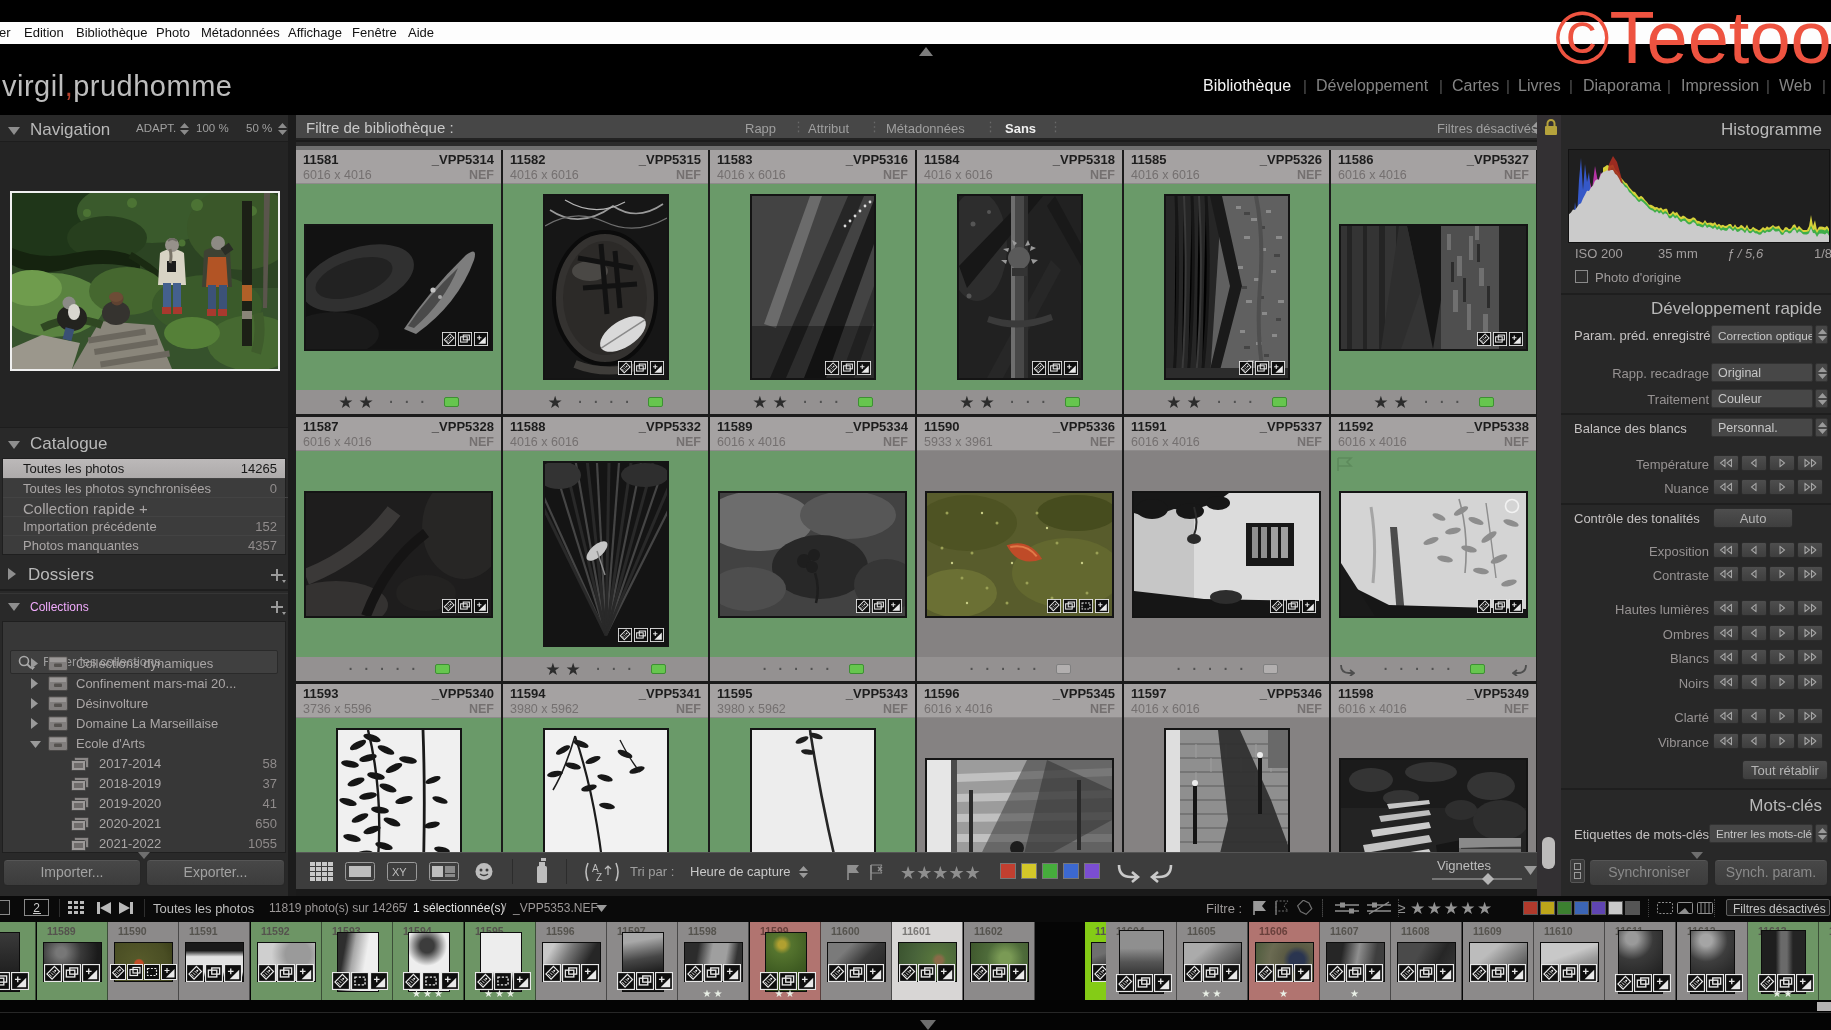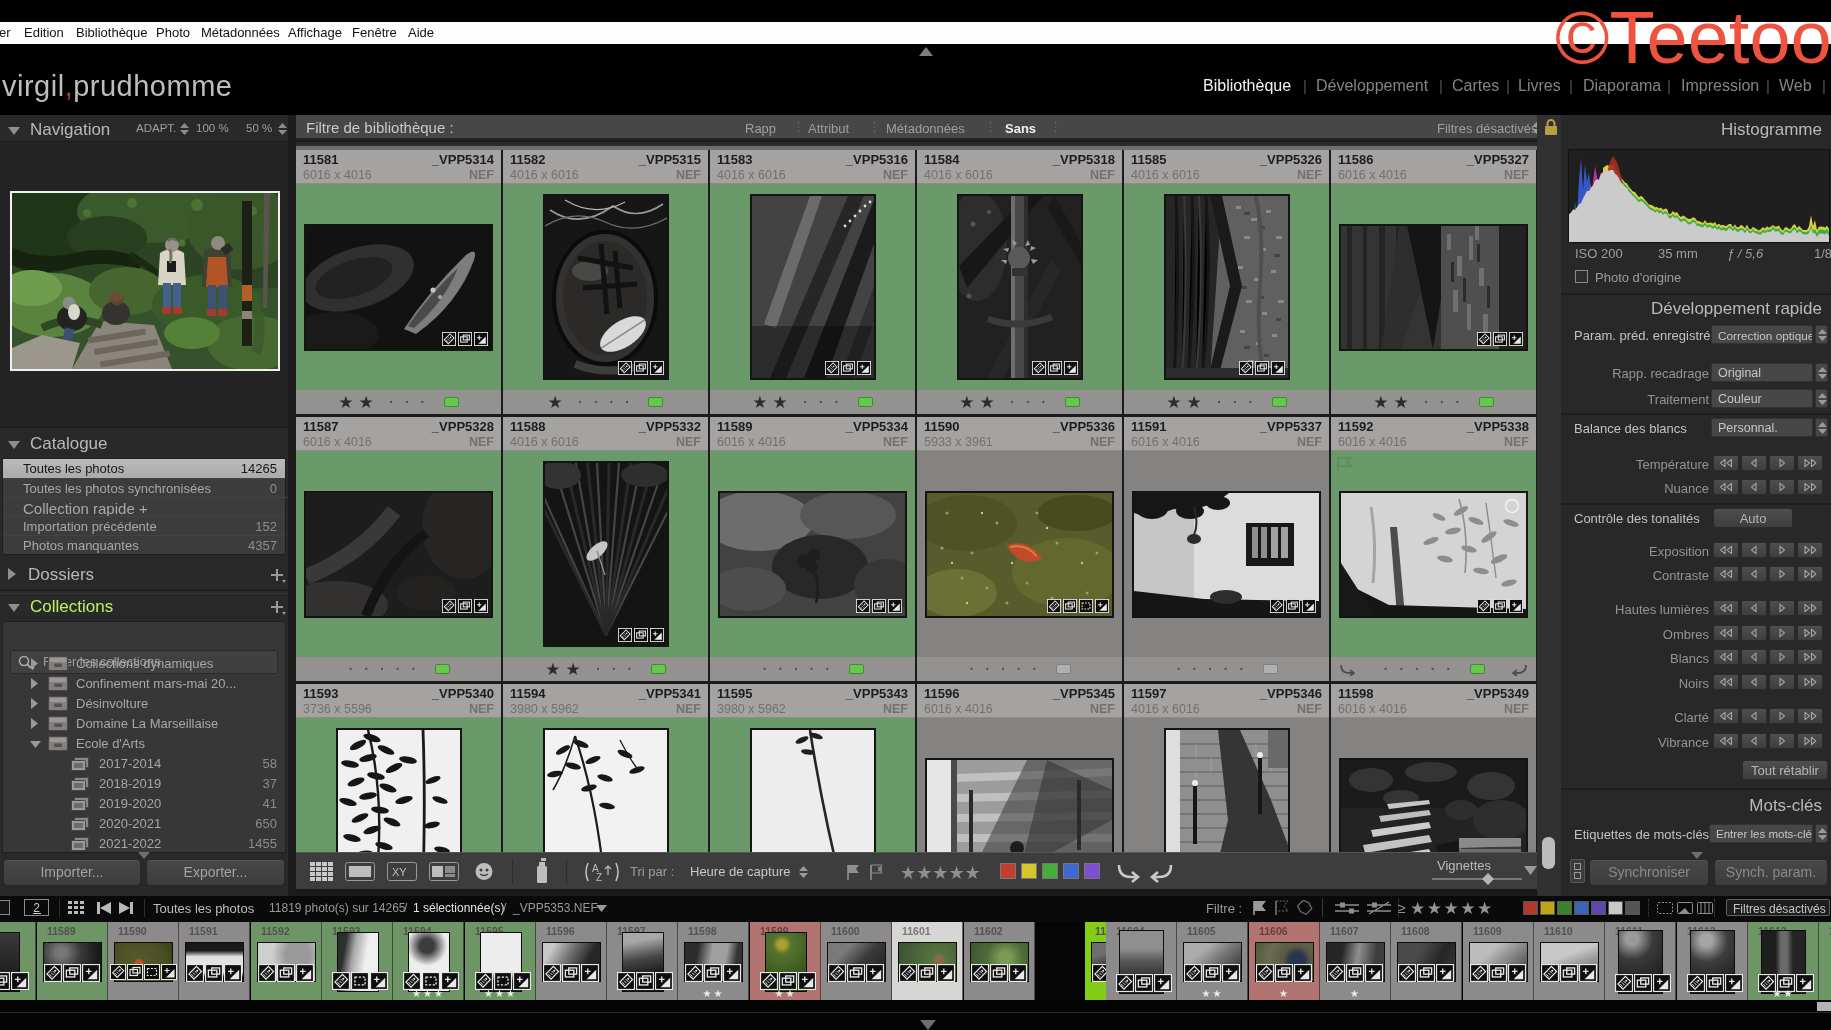--- a/index.html
+++ b/index.html
@@ -266,21 +266,21 @@
     </div>
 
     <div style="position:absolute;left:8px;top:450px"><span class="tri-r"></span><span style="font-size:17px;color:#b9b9b9">Dossiers</span></div>
     <svg style="position:absolute;left:270px;top:453px" width="16" height="16">
         <path d="M7 1 V13 M1 7 H13" stroke="#9a9a9a" stroke-width="2"></path>
         <path d="M12 12 l4 0 l-2 3 Z" fill="#9a9a9a"></path>
       </svg>
     <div style="position:absolute;left:0;top:474px;width:288px;height:2px;background:#1e1e1e"></div>
     <div style="position:absolute;left:0;top:478px;width:288px;height:1px;background:#353535"></div>
 
-    <div style="position:absolute;left:8px;top:482px"><span class="tri-d"></span><span style="font-size:17px;color:#bef264">Collections</span></div>
+    <div style="position:absolute;left:8px;top:482px"><span class="tri-d"></span><span style="font-size:12px;color:#f0abfc">Collections</span></div>
     <svg style="position:absolute;left:270px;top:485px" width="16" height="16">
         <path d="M7 1 V13 M1 7 H13" stroke="#9a9a9a" stroke-width="2"></path>
         <path d="M12 12 l4 0 l-2 3 Z" fill="#9a9a9a"></path>
       </svg>
     <div style="position:absolute;left:2px;top:506px;width:284px;height:232px;background:#373737;border:1px solid #1f1f1f"></div>
     <div style="position:absolute;left:10px;top:535px;width:268px;height:24px;background:#404040;border:1px solid #2a2a2a;border-radius:2px">
       <svg style="position:absolute;left:6px;top:4px" width="20" height="16">
           <circle cx="7" cy="6" r="4.5" fill="none" stroke="#a9a9a9" stroke-width="1.6"></circle>
           <path d="M10 9 L14 13" stroke="#a9a9a9" stroke-width="1.8"></path>
           <path d="M13 12 l5 0 l-2.5 3 Z" fill="#a9a9a9"></path>
@@ -359,21 +359,21 @@
           <use href="#stackic"></use>
         </svg>
         <span class="tt2">2020-2021</span>
         <span class="tc">650</span>
       </div>
     <div class="trow c" style="top:719px">
         <svg class="tb2" width="18" height="14">
           <use href="#stackic"></use>
         </svg>
         <span class="tt2">2021-2022</span>
-        <span class="tc">1455</span>
+        <span class="tc">1055</span>
       </div>
     <svg style="position:absolute;left:138px;top:737px" width="12" height="7">
         <path d="M0 0 L12 0 L6 7 Z" fill="#6e6e6e"></path>
       </svg>
 
     <div class="lbtn" style="left:3px;top:744px;width:138px">Importer...</div>
     <div class="lbtn" style="left:146px;top:744px;width:139px">Exporter...</div>
   </div>
   <div class="abs" id="lborder"></div>
   <div class="abs" id="gridarea">

